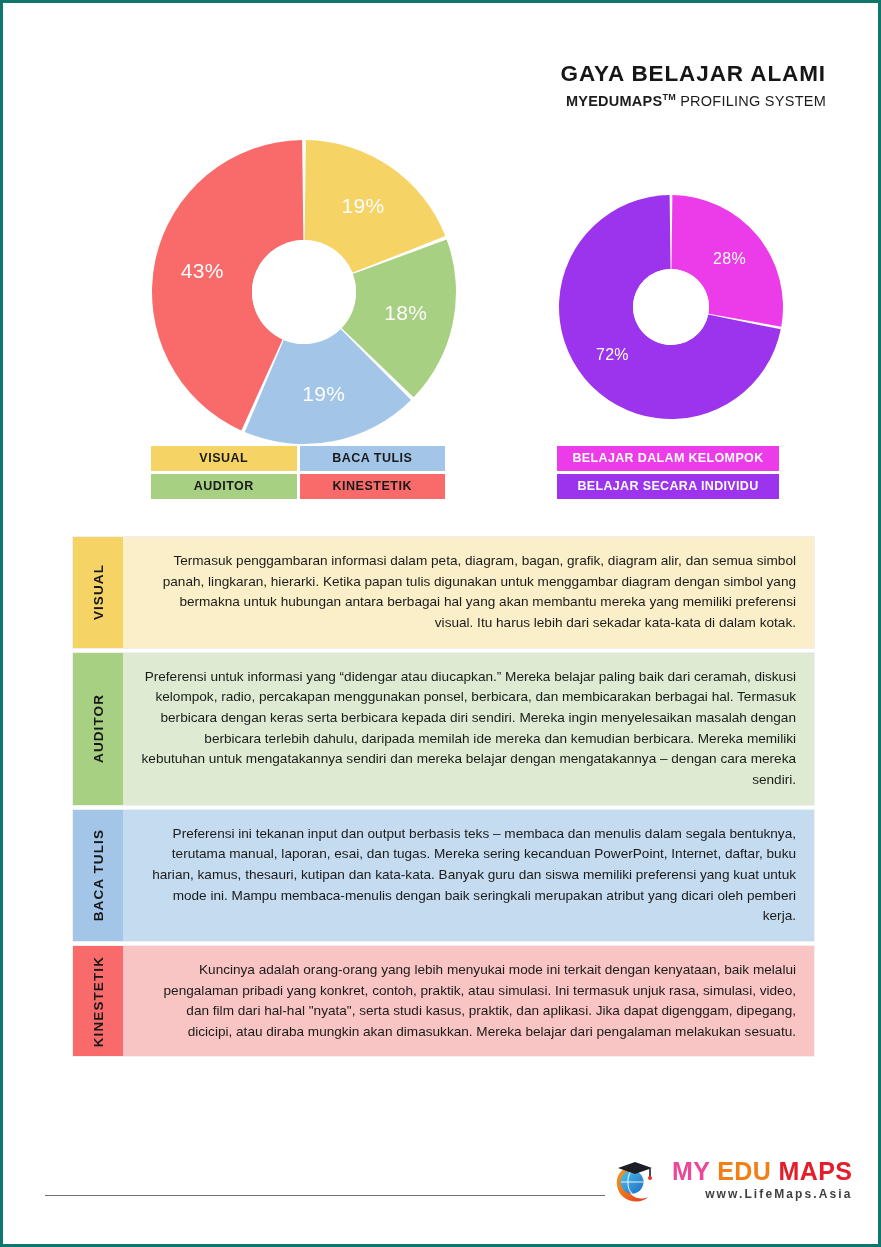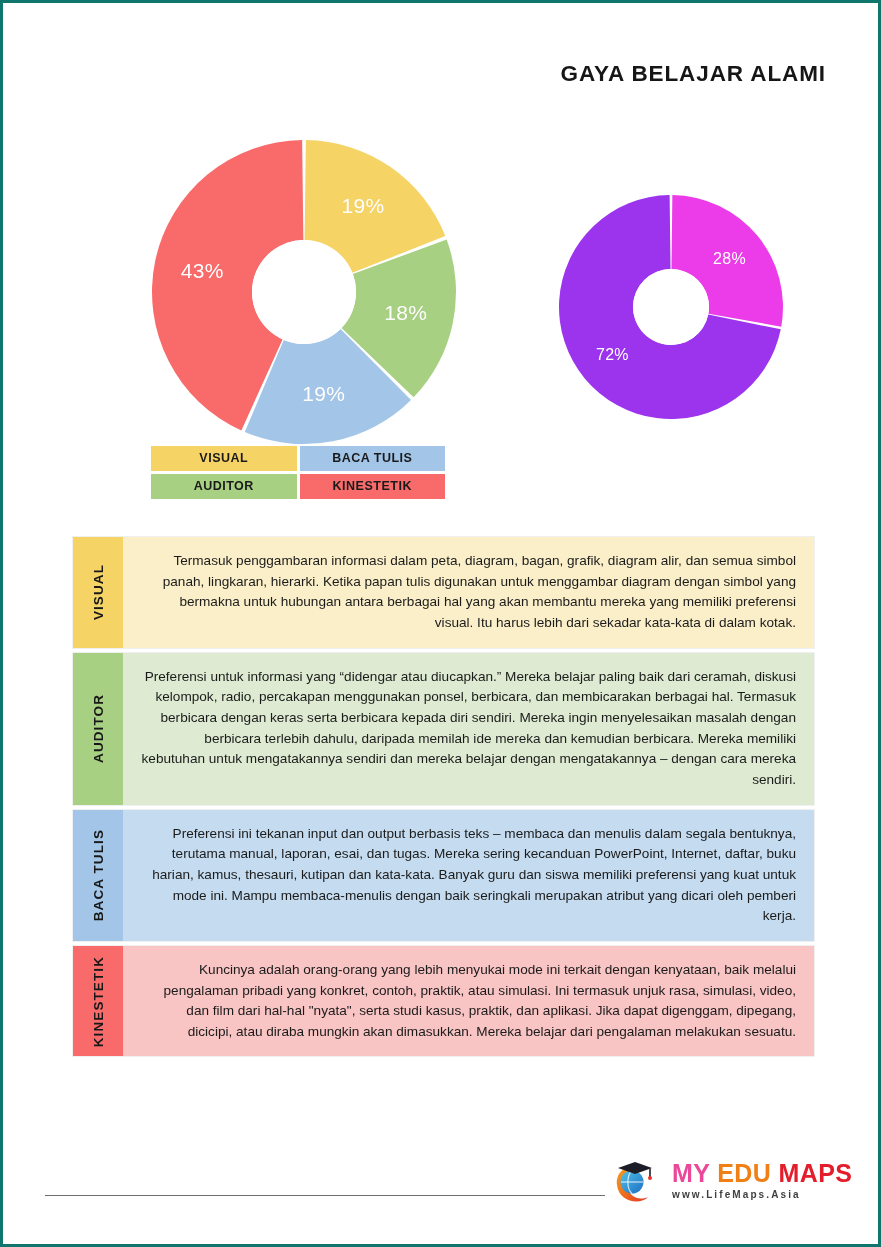--- a/index.html
+++ b/index.html
@@ -178,35 +178,39 @@
     font-size: 25px;
     font-weight: bold;
     letter-spacing: 0.4px;
     line-height: 1;
     white-space: nowrap;
   }
   .logo-wordmark .w-my { color: #ec4899; }
   .logo-wordmark .w-edu { color: #f07f16; }
   .logo-wordmark .w-maps { color: #e31d2b; }
   .logo-url {
-    font-size: 10px;
+    font-size: 12px;
     font-weight: bold;
     letter-spacing: 2.1px;
     color: #3f3f3f;
     margin-top: 3px;
     white-space: nowrap;
+    text-align: right;
   }
 </style>
 </head>
 <body>
 
 <div class="page">
 
   <div class="header">
     <div class="header-title">GAYA BELAJAR ALAMI</div>
+    <div class="header-subtitle">
+      <span class="brand">MYEDUMAPS</span><span class="tm">TM</span><span> PROFILING SYSTEM</span>
+    </div>
   </div>
 
   <div class="charts-row">
 
     <div class="chart-block chart-a">
       <div class="donut-wrap">
         <svg width="318" height="318" viewBox="0 0 318 318">
           <g id="donutA">
               <path d="M 160.8569841269576 7.011343811611312 A 152 152 0 0 1 300.31714591432626 103.02264501935618 L 207.3453393917432 139.84985224346394 A 52 52 0 0 0 159.63528404343288 107.00388077765649 Z" fill="#F6D365"></path>
               <path d="M 301.6426100115782 106.49204051684356 A 152 152 0 0 1 268.6240571131005 264.29276376875896 L 196.50296690711332 195.02120865773333 A 52 52 0 0 0 207.79878763553992 141.03675070313068 Z" fill="#A8D082"></path>
@@ -237,20 +241,24 @@
     </div>
   </div>
 
   <div class="legend-a">
     <div class="cell" style="background: rgb(246, 211, 101);">VISUAL</div>
     <div class="cell" style="background: rgb(163, 198, 232);">BACA TULIS</div>
     <div class="cell" style="background: rgb(168, 208, 130);">AUDITOR</div>
     <div class="cell" style="background: rgb(249, 107, 107);">KINESTETIK</div>
   </div>
 
+  <div class="legend-b">
+    <div class="cell" style="background: rgb(236, 59, 232);">BELAJAR DALAM KELOMPOK</div>
+    <div class="cell" style="background: rgb(155, 52, 236);">BELAJAR SECARA INDIVIDU</div>
+  </div>
 
   <div class="desc-table">
     <div class="desc-row">
       <div class="desc-tab" style="background: rgb(246, 211, 101);">
         <span>VISUAL</span>
       </div>
       <div class="desc-body" style="background: rgb(251, 239, 201);">Termasuk penggambaran informasi dalam peta, diagram, bagan, grafik, diagram alir, dan semua simbol panah, lingkaran, hierarki. Ketika papan tulis digunakan untuk menggambar diagram dengan simbol yang bermakna untuk hubungan antara berbagai hal yang akan membantu mereka yang memiliki preferensi visual. Itu harus lebih dari sekadar kata-kata di dalam kotak.</div>
     </div>
     <div class="desc-row">
       <div class="desc-tab" style="background: rgb(168, 208, 130);">

